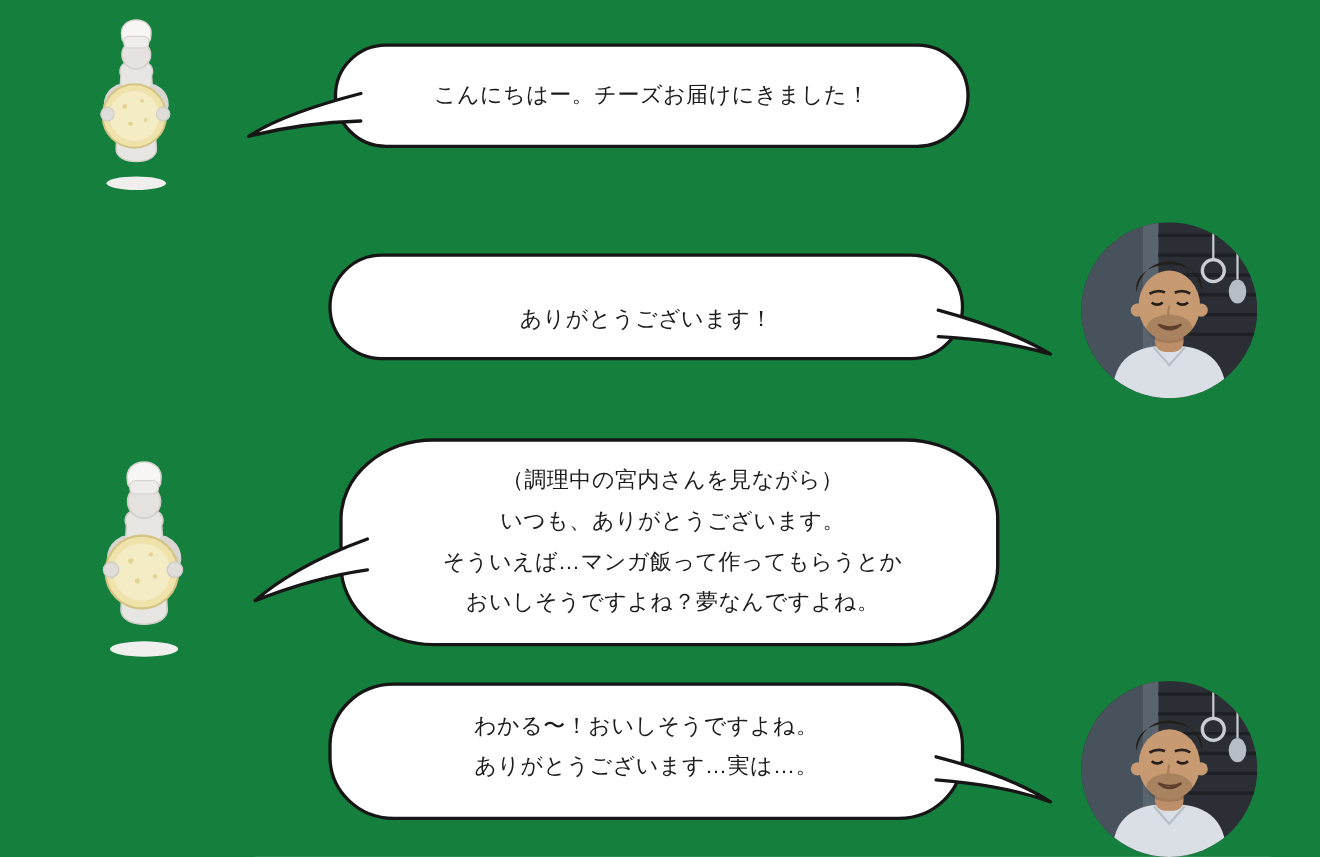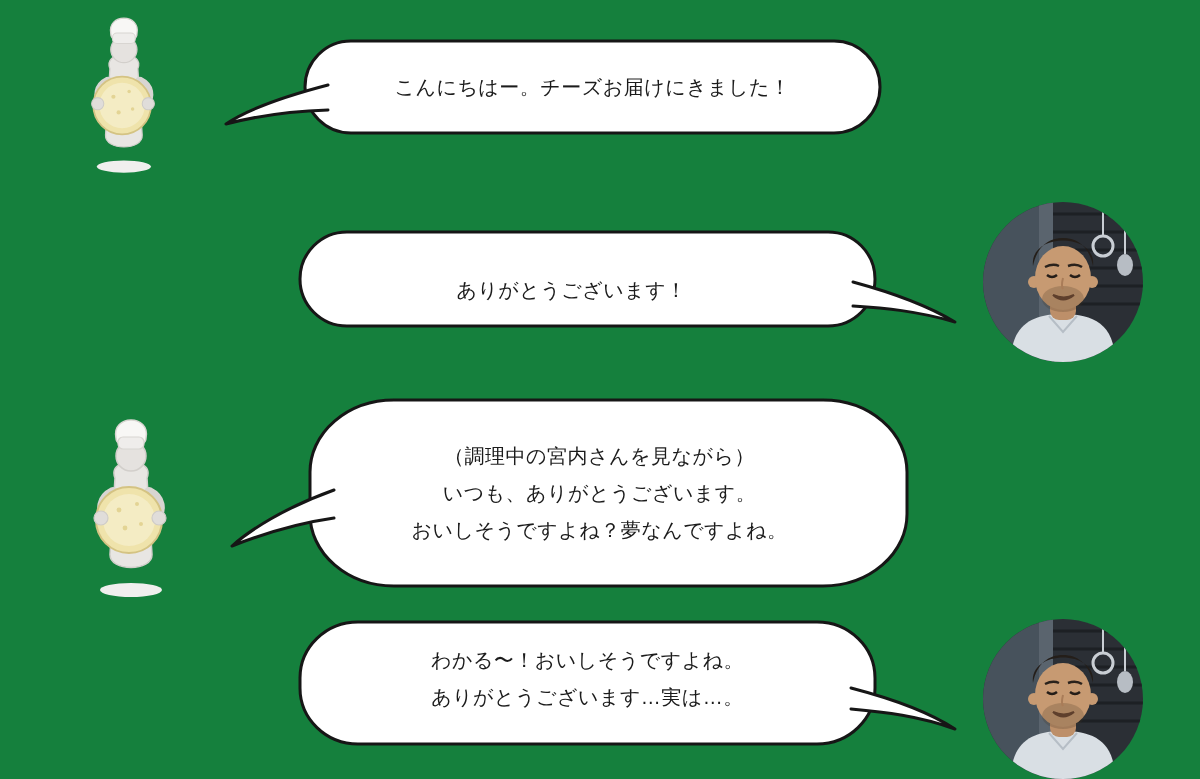--- a/index.html
+++ b/index.html
@@ -86,37 +86,38 @@
     <path d="M110,52 C60,65 26,79 8,91 C46,81 80,78 110,77" fill="#ffffff" stroke="#161616" stroke-width="3" stroke-linejoin="round" stroke-linecap="round"></path>
   </svg>
   <div class="bubble-text" style="left:305px;top:41px;width:575px;height:92px">
     <span>こんにちはー。チーズお届けにきました！</span>
   </div>
 
   <svg class="bubble-svg" style="left:295px;top:226px" width="672" height="112" viewBox="0 0 672 112">
     <rect x="5" y="6" width="575" height="94" rx="47" ry="47" fill="#ffffff" stroke="#161616" stroke-width="3"></rect>
     <path d="M558,56 C606,69 640,84 660,96 C622,85 590,82 558,80" fill="#ffffff" stroke="#161616" stroke-width="3" stroke-linejoin="round" stroke-linecap="round"></path>
   </svg>
-  <div class="bubble-text" style="left:284px;top:232px;width:575px;height:116px">
+  <div class="bubble-text" style="left:300px;top:232px;width:575px;height:116px">
     <span>ありがとうございます！</span>
   </div>
   <svg class="avatar" style="left:983px;top:202px" width="160" height="160" viewBox="0 0 160 160">
       <use href="#sym-man"></use>
     </svg>
 
   <svg class="avatar" style="left:75px;top:404px" width="110" height="200" viewBox="0 0 110 200">
       <use href="#sym-chef"></use>
     </svg>
   <svg class="bubble-svg" style="left:222px;top:392px" width="692" height="205" viewBox="0 0 692 205">
     <rect x="88" y="8" width="597" height="186" rx="84" ry="72" fill="#ffffff" stroke="#161616" stroke-width="3"></rect>
     <path d="M112,98 C62,116 28,138 10,154 C48,139 84,130 112,126" fill="#ffffff" stroke="#161616" stroke-width="3" stroke-linejoin="round" stroke-linecap="round"></path>
   </svg>
-  <div class="bubble-text" style="left:302px;top:402px;width:595px;height:182px">
+  <div class="bubble-text" style="left:314px;top:402px;width:595px;height:182px">
     <span>（調理中の宮内さんを見ながら）</span>
     <span>いつも、ありがとうございます。</span>
+    <span>そういえば…マンガ飯って作ってもらうとか</span>
     <span>おいしそうですよね？夢なんですよね。</span>
   </div>
 
   <svg class="bubble-svg" style="left:295px;top:616px" width="672" height="140" viewBox="0 0 672 140">
     <rect x="5" y="6" width="575" height="122" rx="58" ry="56" fill="#ffffff" stroke="#161616" stroke-width="3"></rect>
     <path d="M556,72 C606,85 640,100 660,113 C624,100 590,96 556,93" fill="#ffffff" stroke="#161616" stroke-width="3" stroke-linejoin="round" stroke-linecap="round"></path>
   </svg>
   <div class="bubble-text" style="left:300px;top:622px;width:575px;height:114px">
     <span>わかる〜！おいしそうですよね。</span>
     <span>ありがとうございます…実は…。</span>

